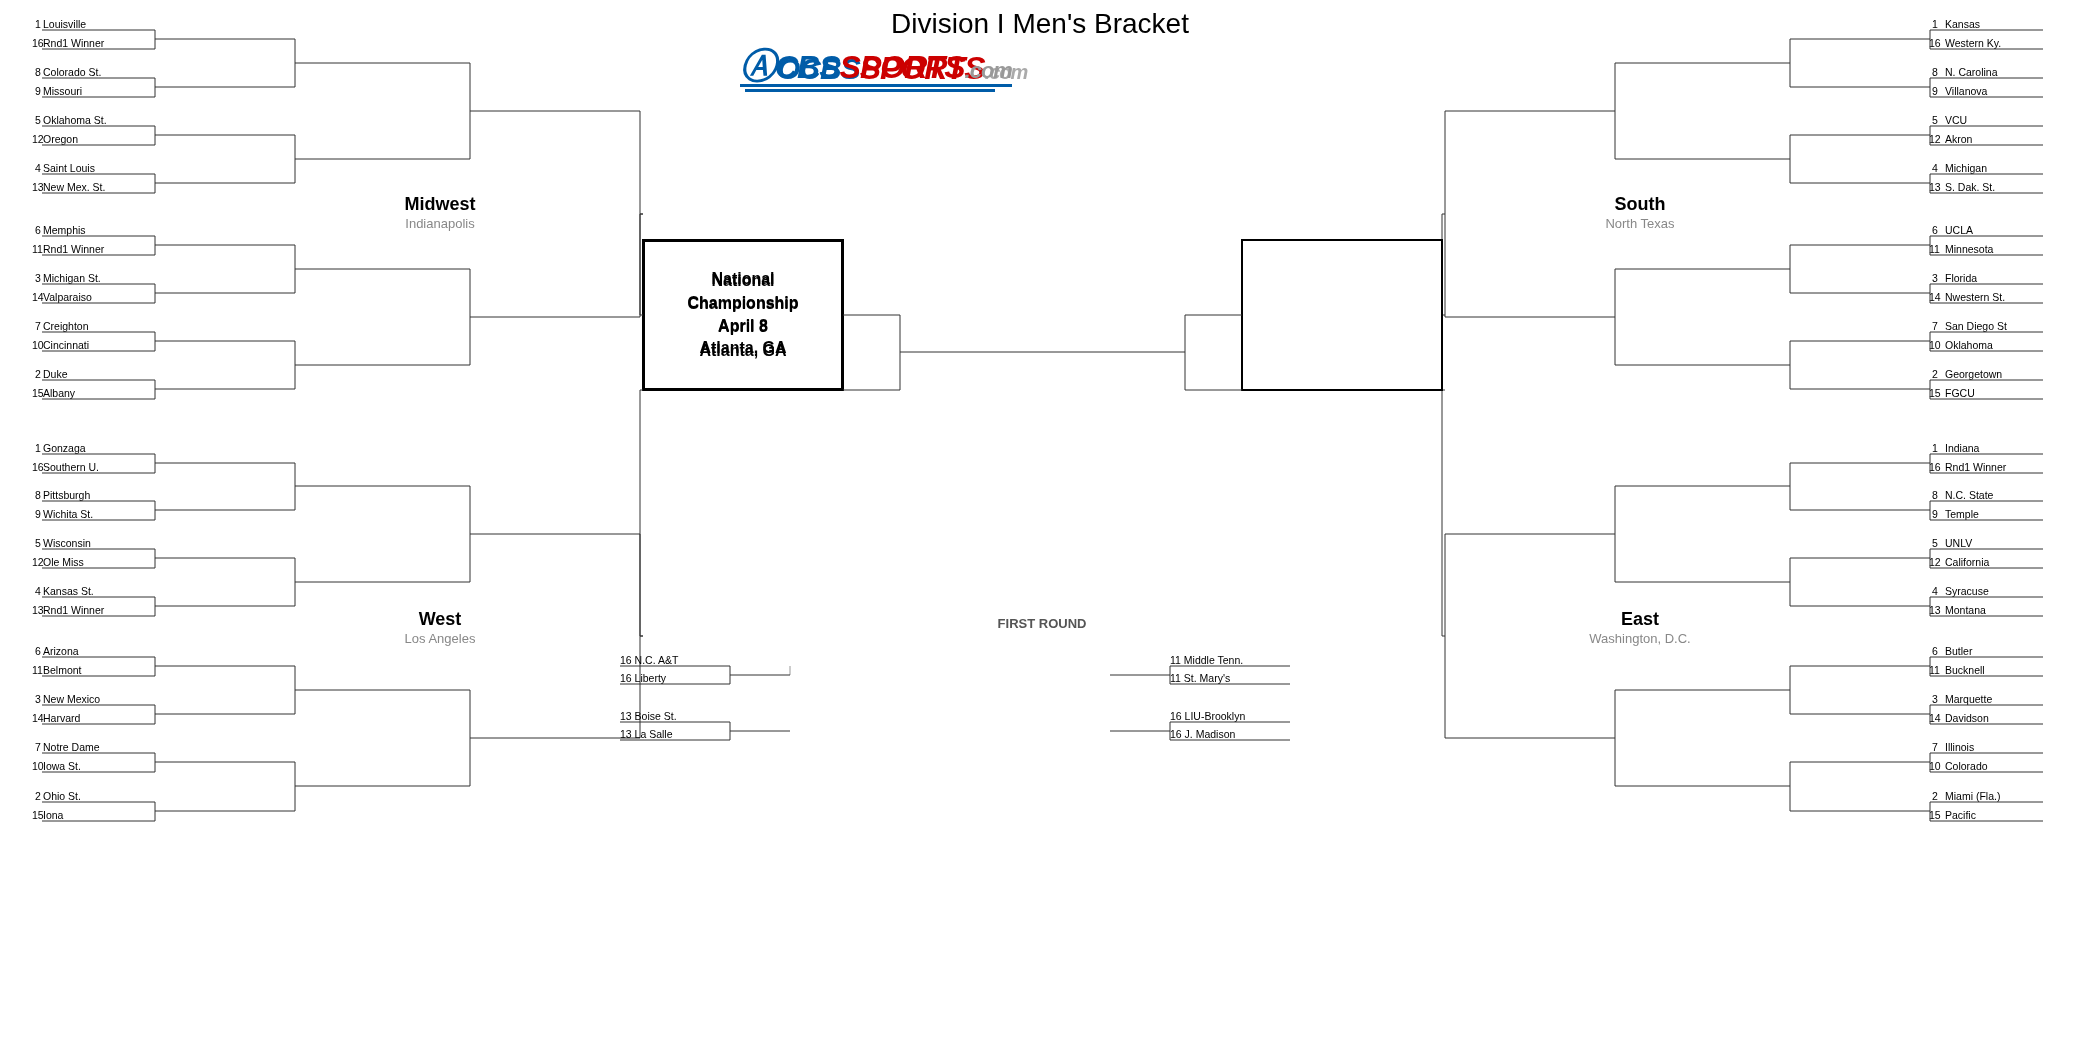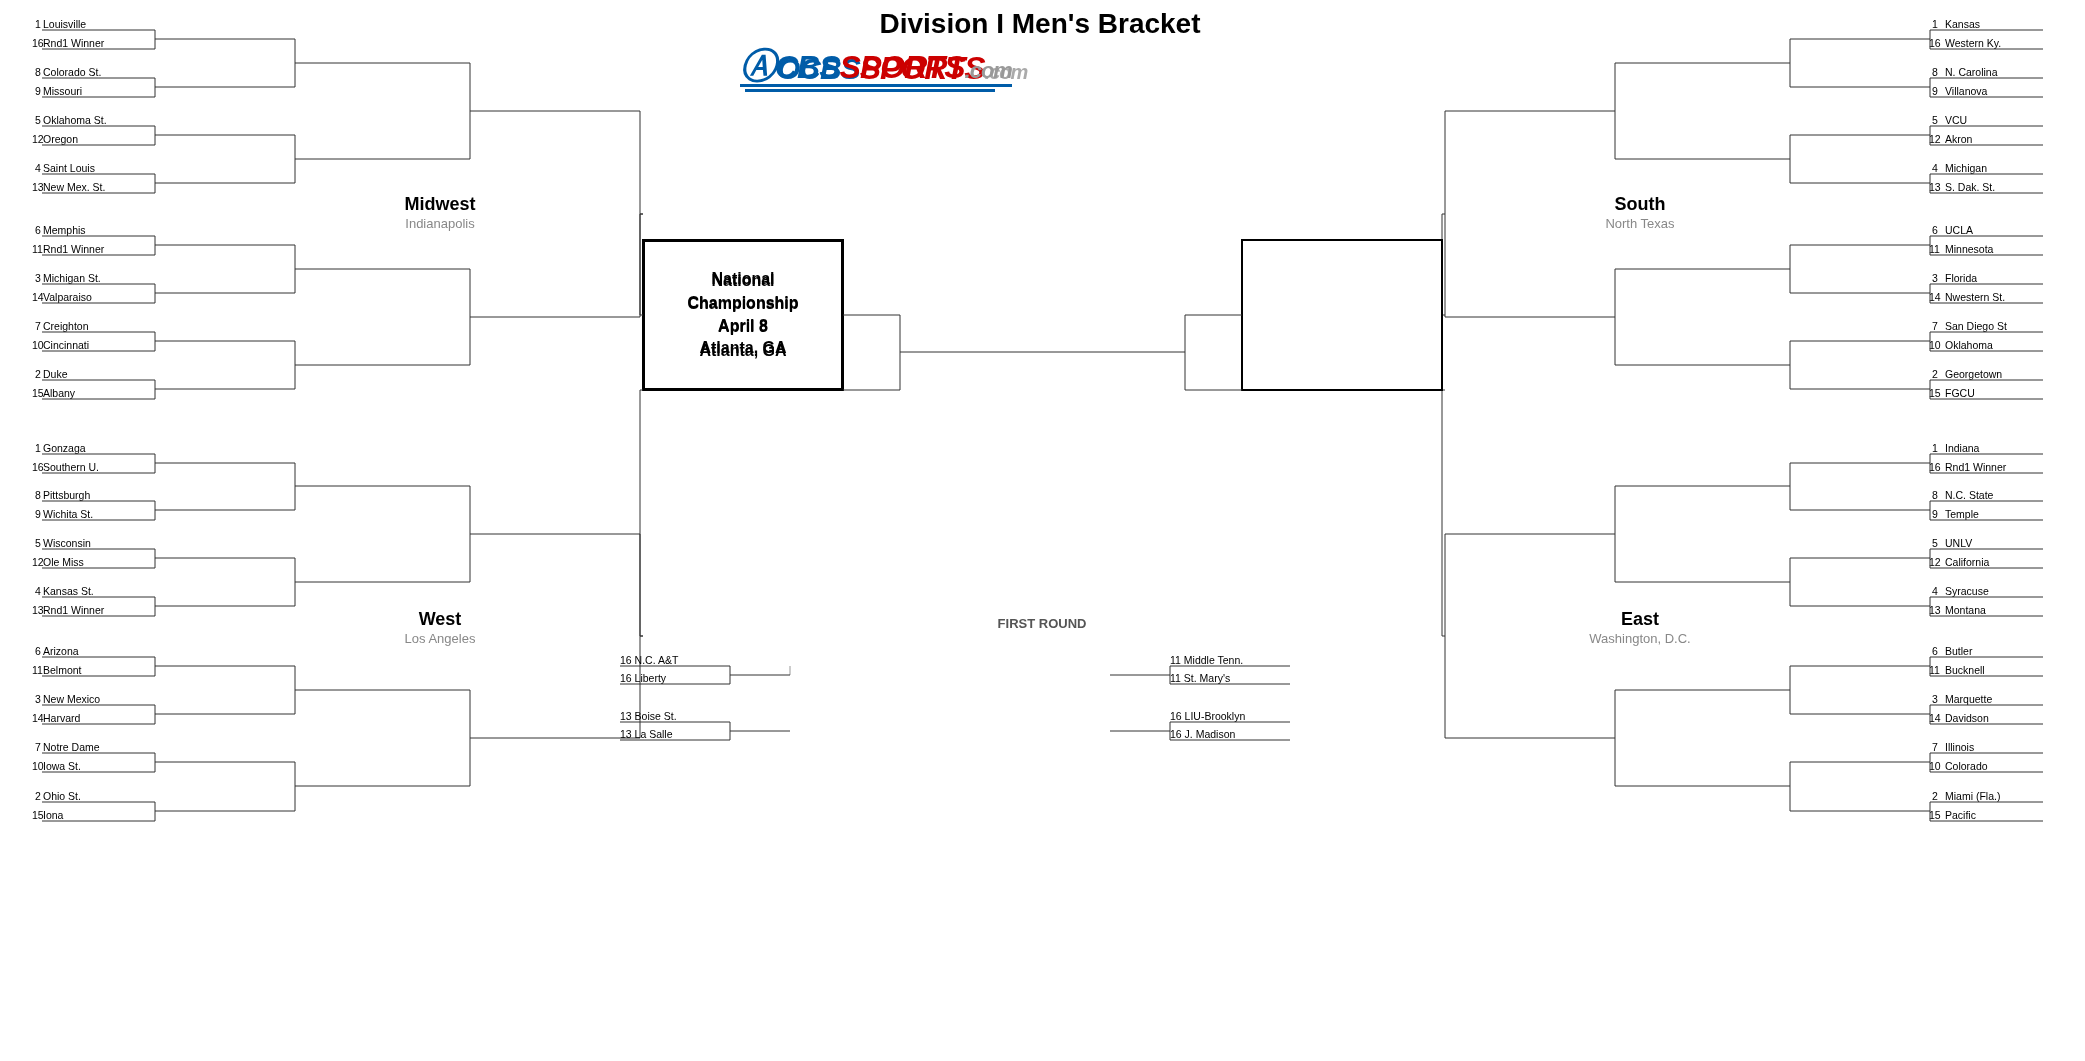--- a/index.html
+++ b/index.html
@@ -16,21 +16,21 @@
     .bracket-container {
       width: 2085px;
       height: 1061px;
       position: relative;
       padding: 10px;
     }
 
     .title {
       text-align: center;
       font-size: 28px;
-      font-weight: bold;
+      font-weight: normal;
       margin-bottom: 5px;
       position: absolute;
       width: 700px;
       left: 690px;
       top: 8px;
     }
 
     .cbs-logo {
       position: absolute;
       left: 760px;

